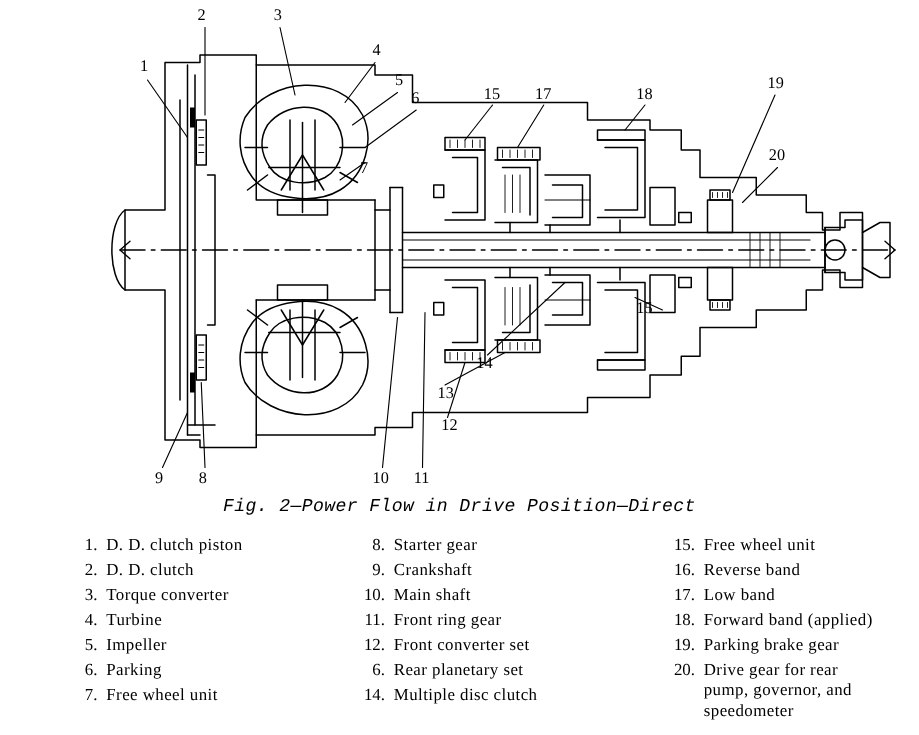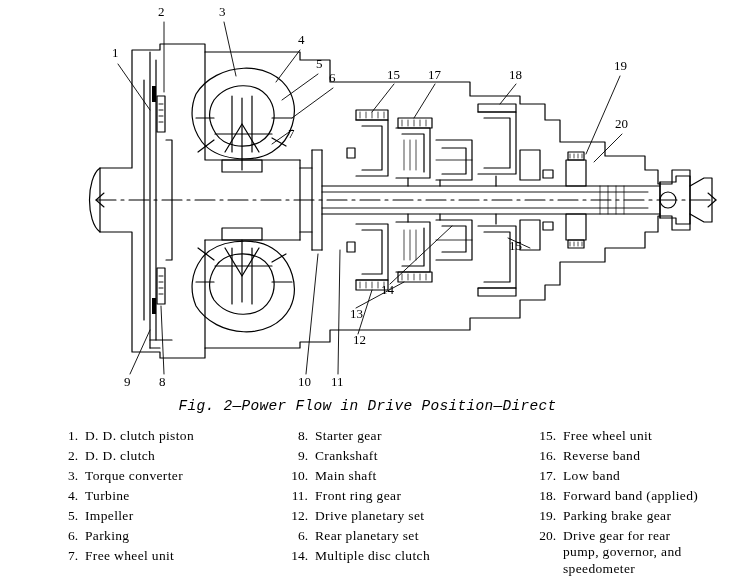--- a/index.html
+++ b/index.html
@@ -333,21 +333,21 @@
       <div class="legend-item">
         <span class="legend-num">10.</span>
         <span class="legend-label">Main shaft</span>
       </div>
       <div class="legend-item">
         <span class="legend-num">11.</span>
         <span class="legend-label">Front ring gear</span>
       </div>
       <div class="legend-item">
         <span class="legend-num">12.</span>
-        <span class="legend-label">Drive planetary set</span>
+        <span class="legend-label">Front converter set</span>
       </div>
       <div class="legend-item">
         <span class="legend-num">6.</span>
         <span class="legend-label">Rear planetary set</span>
       </div>
       <div class="legend-item">
         <span class="legend-num">14.</span>
         <span class="legend-label">Multiple disc clutch</span>
       </div>
     </div>

